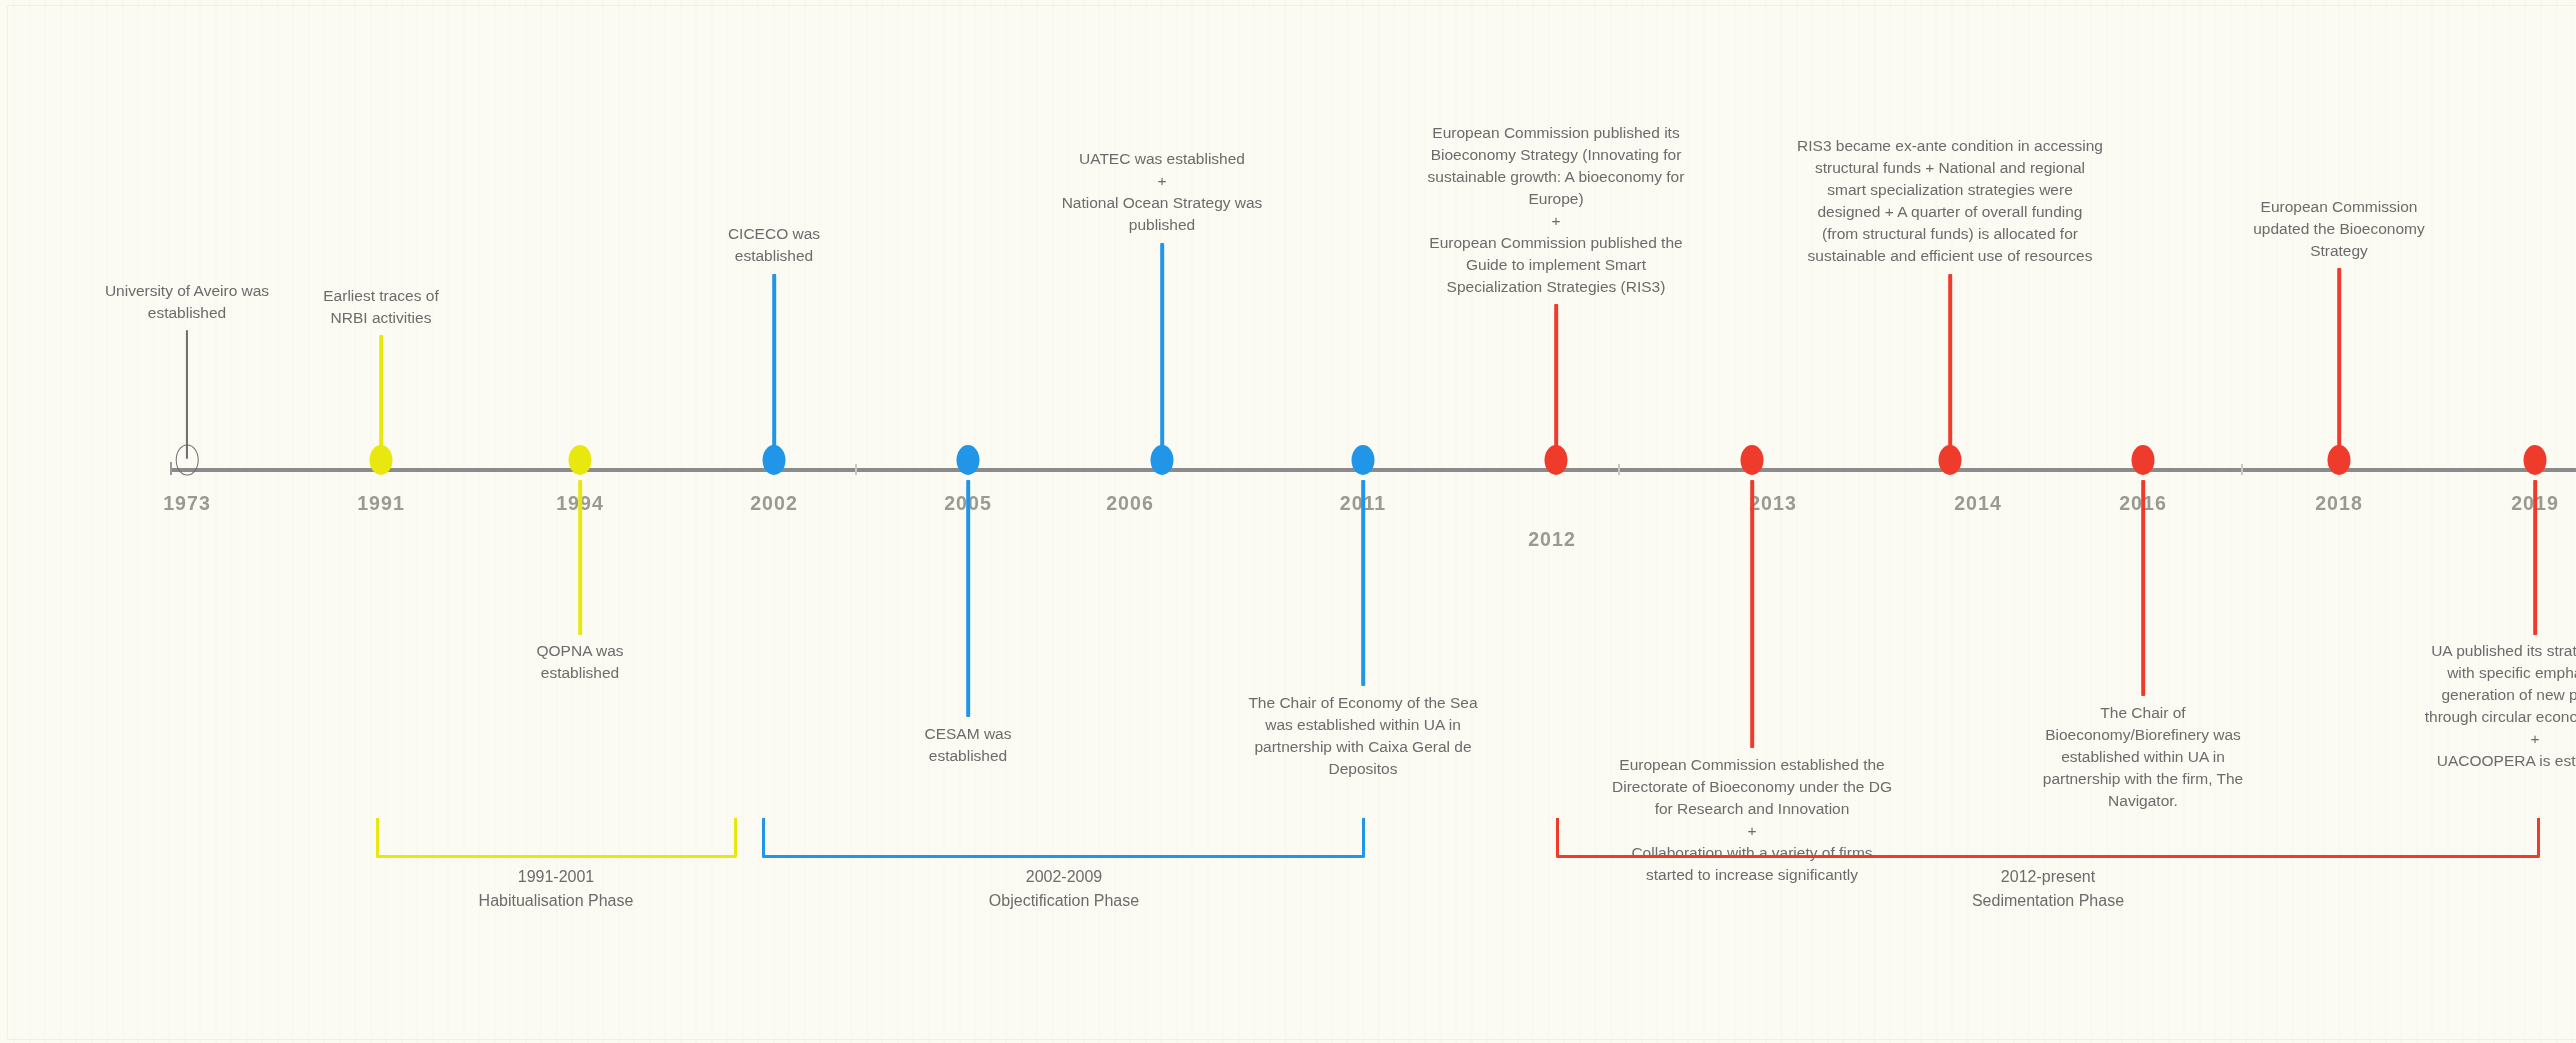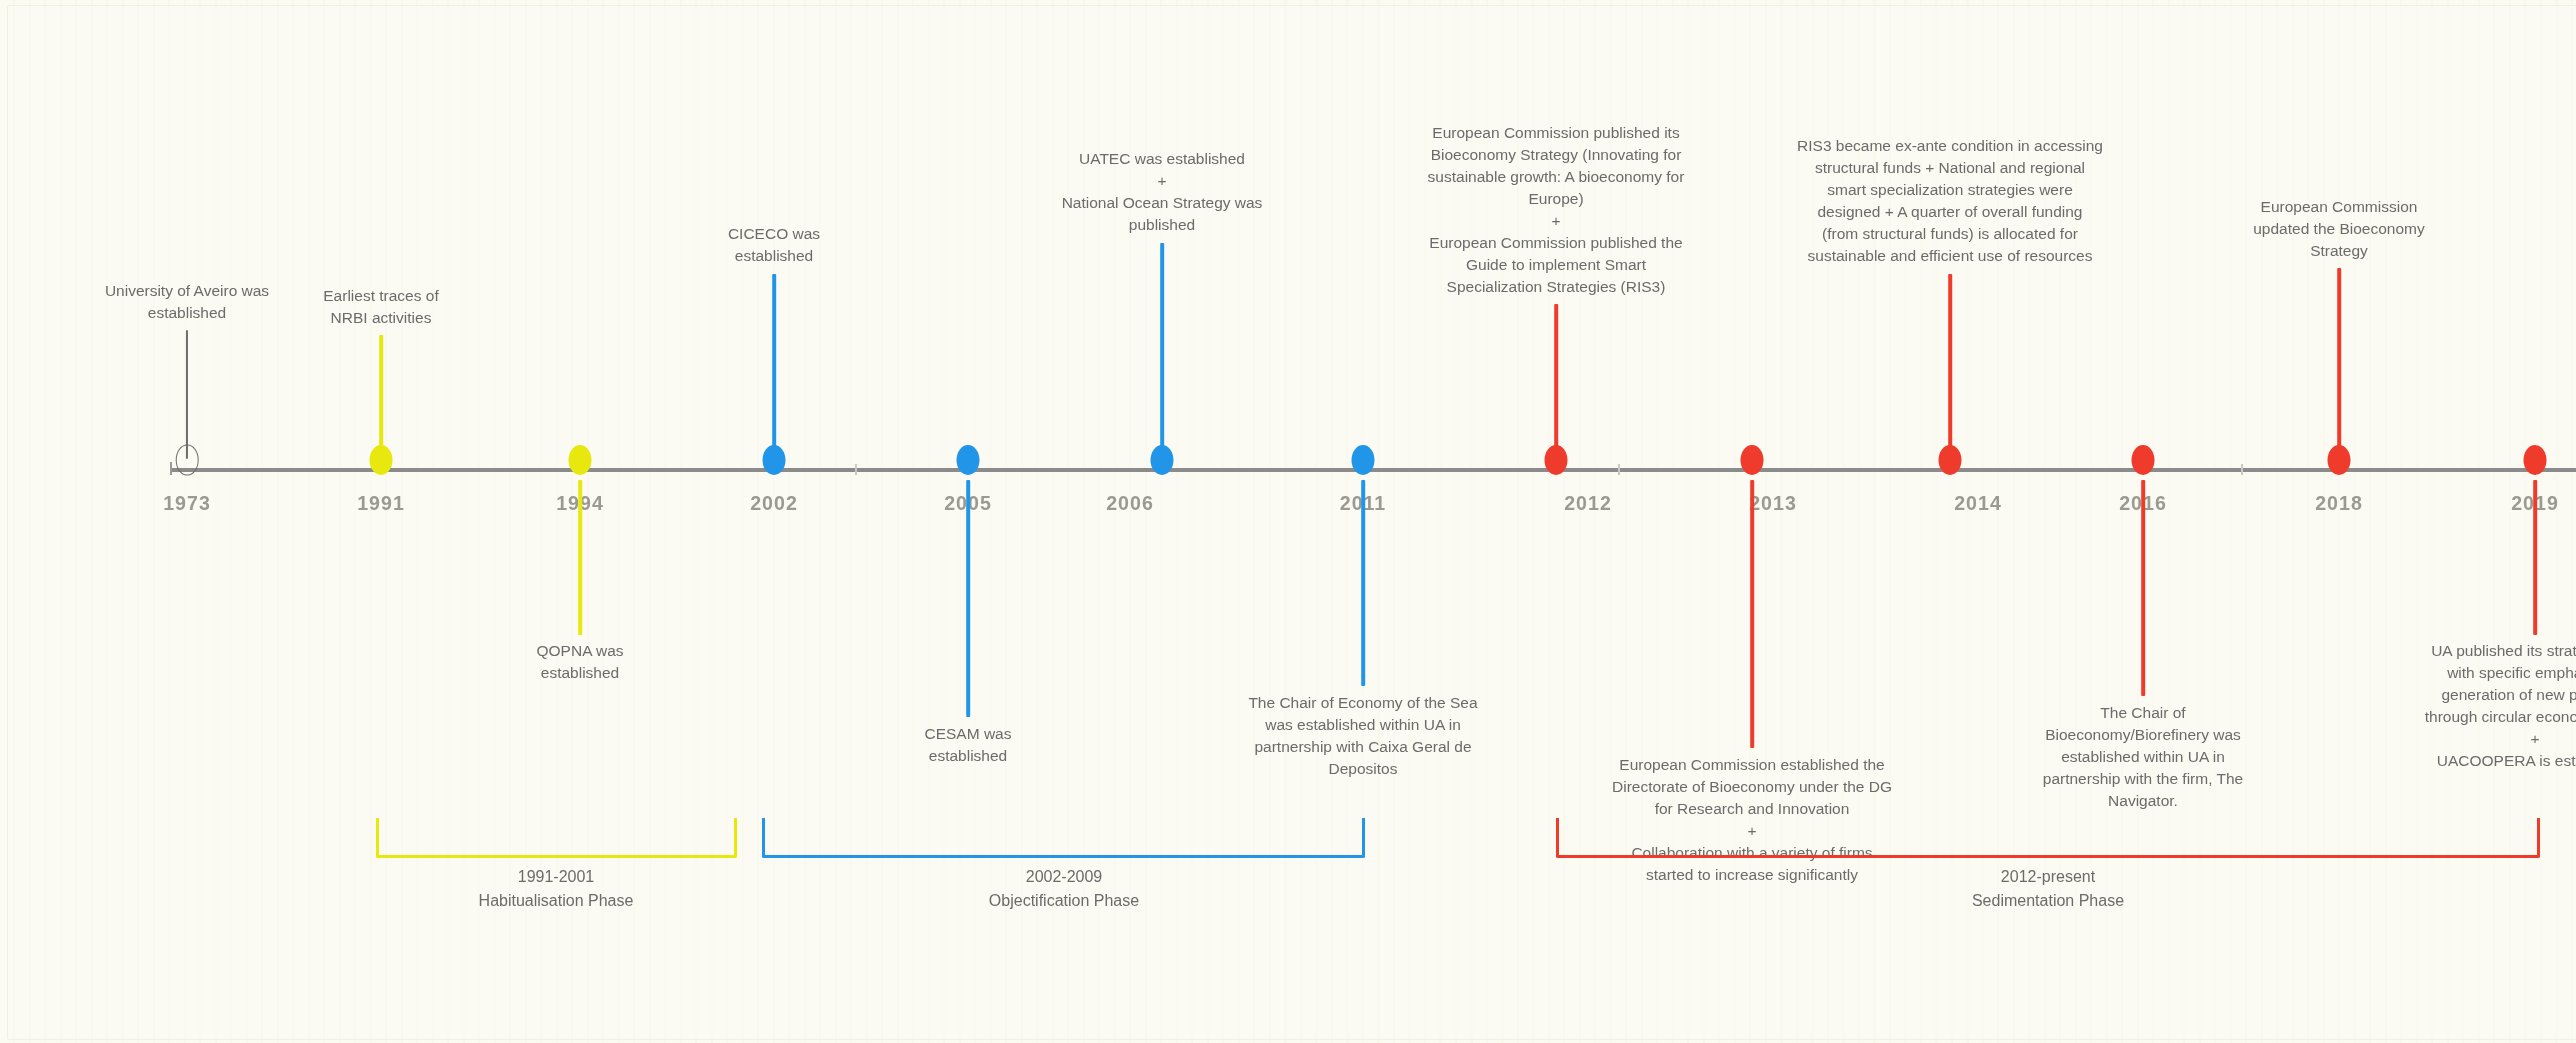--- a/index.html
+++ b/index.html
@@ -166,21 +166,21 @@
       <div class="marker" style="left: 2535px; top: 460px; background: rgb(239, 59, 44);"></div>
     </div>
   <div id="years">
       <div class="year" style="left: 187px;">1973</div>
       <div class="year" style="left: 381px;">1991</div>
       <div class="year" style="left: 580px;">1994</div>
       <div class="year" style="left: 774px;">2002</div>
       <div class="year" style="left: 968px; text-align: right;">2005</div>
       <div class="year" style="left: 1130px;">2006</div>
       <div class="year" style="left: 1363px;">2011</div>
-      <div class="year" style="left: 1588px;">2012</div>
+      <div class="year" style="left: 1552px; margin-top: 36px;">2012</div>
       <div class="year" style="left: 1752px; margin-left: 21px;">2013</div>
       <div class="year" style="left: 1950px; margin-left: 28px;">2014</div>
       <div class="year" style="left: 2143px;">2016</div>
       <div class="year" style="left: 2339px;">2018</div>
       <div class="year" style="left: 2535px;">2019</div>
     </div>
   <div id="labels">
       <div class="label above" style="left: 187px; width: 216px; top: auto; bottom: 719px;">University of Aveiro was
 established</div>
       <div class="label above" style="left: 381px; width: 196px; top: auto; bottom: 714px;">Earliest traces of

